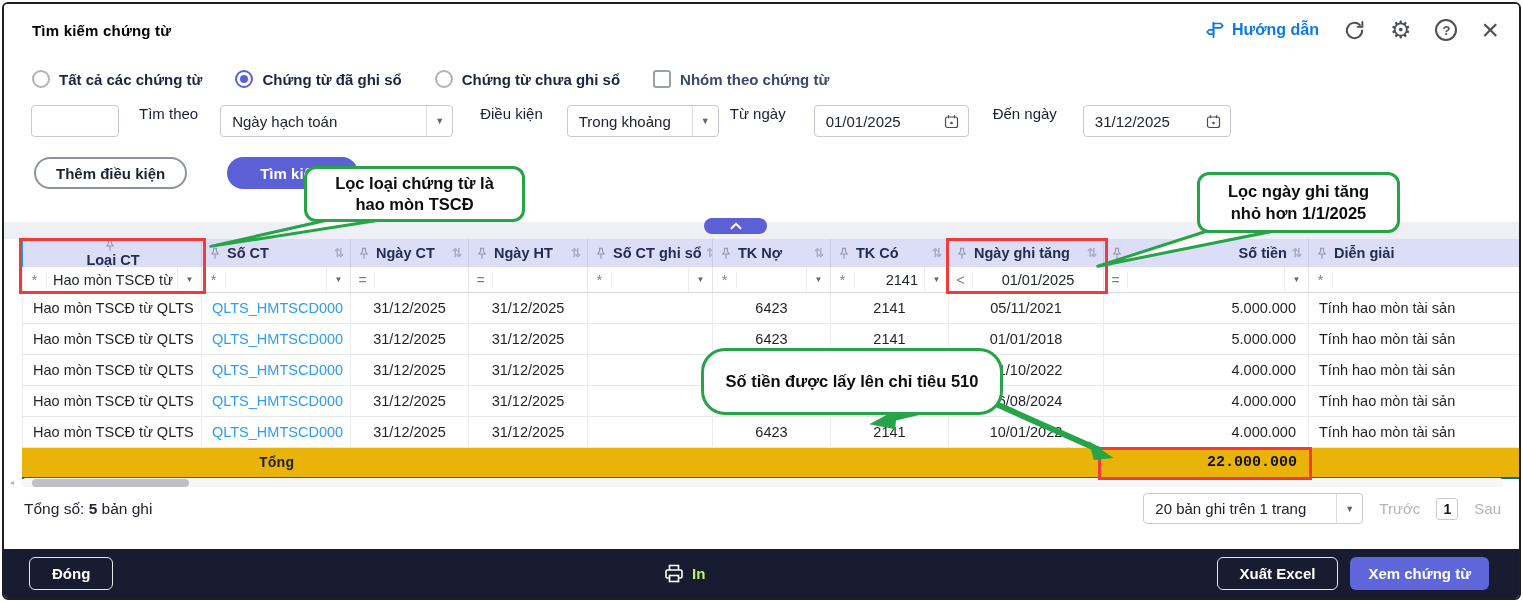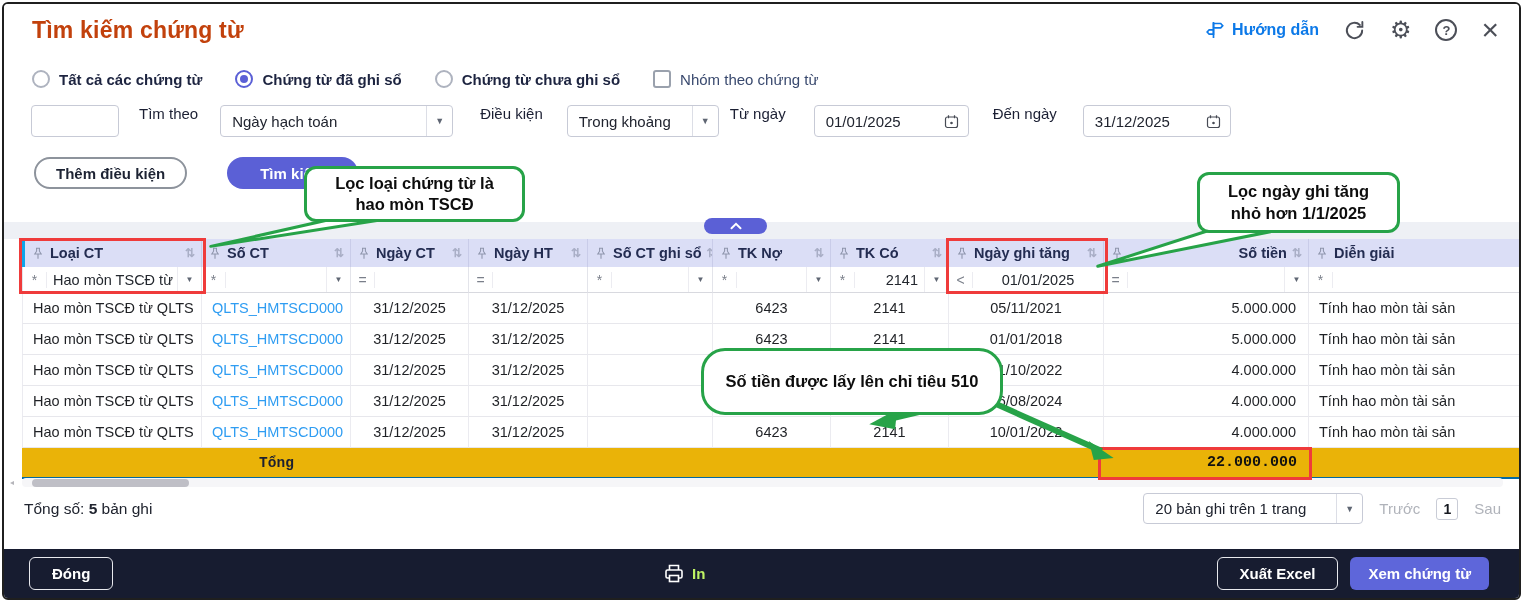--- a/index.html
+++ b/index.html
@@ -4,32 +4,32 @@
 <style>
   * { margin:0; padding:0; box-sizing:border-box; }
   html,body { width:1523px; height:602px; overflow:hidden; background:#fff;
     font-family:"Liberation Sans", sans-serif; }
   .dialog { position:relative; width:1519px; height:598px; margin:2px auto;
     border:2px solid #1f1f1f; border-radius:6px; background:#fff; overflow:hidden; }
 
   
   .top { position:absolute; top:0; left:0; right:0; height:218px; background:#fff; }
   .title-row { position:absolute; top:12px; left:28px; right:20px; display:flex; align-items:center; }
-  .page-title { font-size:23px; font-weight:800; color:#c2410c; letter-spacing:.2px; }
+  .page-title { font-size:15px; font-weight:800; color:#000000; letter-spacing:.2px; }
   .title-actions { margin-left:auto; display:flex; align-items:center; gap:24px; }
   .guide { display:flex; align-items:center; gap:7px; color:var(--link); font-size:16px; font-weight:700; cursor:pointer; }
   .tico { color:#4c4f58; display:flex; align-items:center; cursor:pointer; }
   .help-circle { width:22px; height:22px; border:2px solid #4c4f58; border-radius:50%;
     display:flex; align-items:center; justify-content:center; font-size:13px; font-weight:700; }
   .close-x { font-size:30px; line-height:22px; font-weight:400; }
 
   .radio-row { position:absolute; top:62px; left:28px; display:flex; align-items:center; gap:33px; height:26px; }
   .radio-item, .check-item { display:flex; align-items:center; gap:9px; cursor:pointer; }
   .radio-item span.lbl { font-size:15px; font-weight:700; color:#1d2440; }
-  .check-item span.lbl { font-size:15px; font-weight:400; color:#39496e; }
+  .check-item span.lbl { font-size:15px; font-weight:700; color:#39496e; }
   .rdot { width:18px; height:18px; border-radius:50%; border:2px solid #aeb3bf; background:#fff; position:relative; }
   .rdot.sel { border-color:var(--accent); }
   .rdot.sel::after { content:''; position:absolute; inset:3px; border-radius:50%; background:var(--accent); }
   .cbox { width:18px; height:18px; border:2px solid #9aa1ad; border-radius:3px; background:#fff; }
 
   .search-row { position:absolute; top:101px; left:0; right:0; height:32px; display:flex; align-items:flex-start; }
   .flabel { font-size:15px; color:#1b1f33; white-space:nowrap; }
   .ibox { height:32px; border:1px solid #c7cad6; border-radius:4px; background:#fff;
     display:flex; align-items:center; font-size:15px; color:#20242f; }
   .blank-input { margin-left:27px; width:88px; }
@@ -51,21 +51,21 @@
 
   
   .grid { position:absolute; top:235px; left:18px; width:1501px; font-size:14.5px; color:#1f2125; }
   .trow { display:grid; grid-template-columns:180px 149px 118px 119px 125px 118px 118px 155px 205px minmax(0,1fr); }
   .trow.thead { height:28px; }
   .trow.tfilter { height:26px; }
   .trow.tdata { height:31px; }
   .trow.ttotal { height:31px; background:#eab308; border-bottom:2px solid #0369a1;font-family:Liberation Mono, monospace; }
   .hcell { background:#dbdef6; border-right:1px solid #c9cce9; display:flex; align-items:center;
     padding:0 6px 0 8px; font-weight:700; color:#232c51; overflow:hidden; white-space:nowrap; }
-  .thead > :first-child { border-left:3px solid #0ea5e9; }
+  .thead > :first-child { border-left:1px solid #0ea5e9;flex-direction:column; }
   .hcell .sp { flex:1; }
   .pin { color:#8f96ad; display:flex; margin-right:7px; }
   .pin-svg { width:10px; height:13px; }
   .sort { color:#a9aec6; font-size:12px; margin-left:5px; }
   .fcell { background:#fff; border-right:1px solid #e3e4ea; border-bottom:1px solid #d8d9df;
     display:flex; align-items:center; overflow:hidden; white-space:nowrap; }
   .tfilter > :first-child { border-left:1px solid #e3e4ea; }
   .fop { width:24px; flex:0 0 24px; text-align:center; color:#7a7f8a; font-size:14px; border-right:1px solid #ececf1; }
   .fval { flex:1; padding:0 6px; color:#23272e; overflow:hidden; }
   .fval.center { text-align:center; } .fval.right { text-align:right; }

